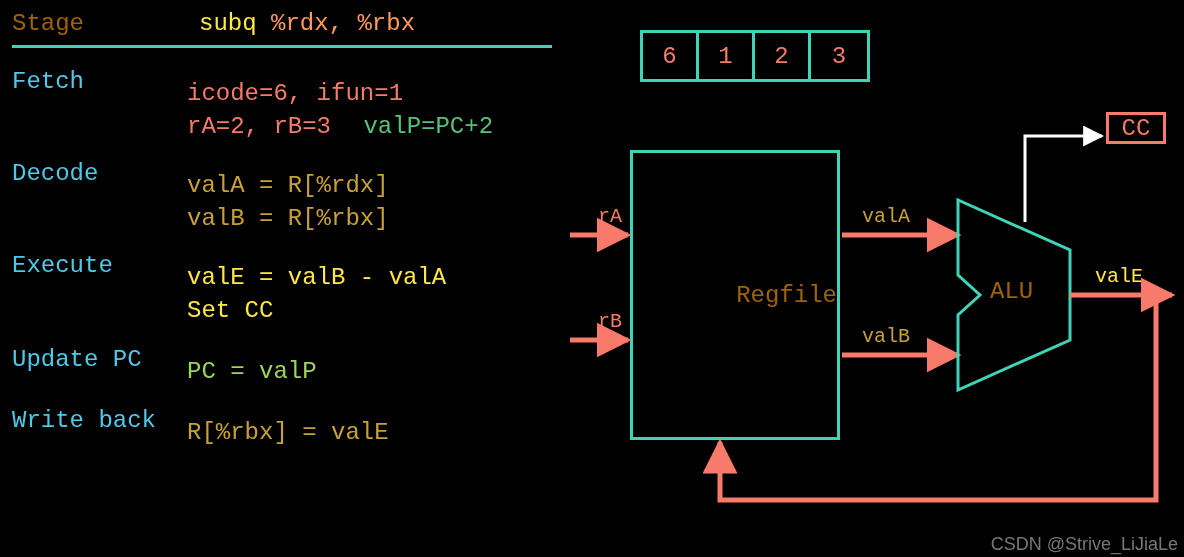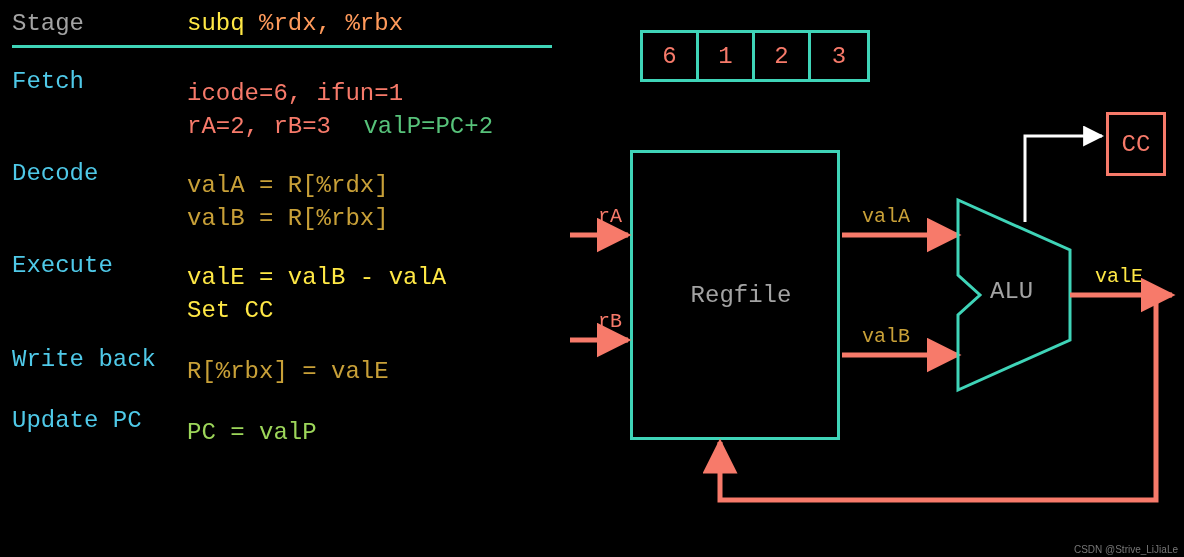--- a/index.html
+++ b/index.html
@@ -18,22 +18,22 @@
     top: 10px;
     width: 540px;
   }
   .header-row {
     display: flex;
     padding-bottom: 8px;
     border-bottom: 3px solid #3fd4b8;
     margin-bottom: 20px;
   }
   .stage-col { width: 175px; }
-  .instr-col { flex: 1; }
-  .white  { color: #a3a3a3; }
+  .instr-col { flex: 1; margin-left: 12px; }
+  .white  { color: #a16207; }
   .yellow { color: #ffe845; }
   .orange { color: #ff9a5b; }
   .teal   { color: #4fc9e8; }
   .salmon { color: #f77a6a; }
   .green  { color: #57c27a; }
   .gold   { color: #c8a038; }
   .lime   { color: #9dd65a; }
 
   .row {
     display: flex;
@@ -69,37 +69,37 @@
     justify-content: center;
     border-right: 3px solid #3fd4b8;
   }
   .byte-cell:last-child { border-right: none; }
 
   .cc-box {
     position: absolute;
     right: 24px;
     top: 112px;
     width: 60px;
-    height: 64px;
+    height: 32px;
     border: 3px solid #f77a6a;
     display: flex;
     align-items: center;
     justify-content: center;
   }
 
   .regfile {
     position: absolute;
     left: 60px;
     top: 150px;
     width: 210px;
     height: 290px;
     border: 3px solid #3fd4b8;
     display: flex;
     align-items: center;
-    justify-content: center;
+    justify-content: flex-end;
     padding-left: 12px;
   }
 
   svg.diagram {
     position: absolute;
     left: 0; top: 0;
     width: 620px;
     height: 557px;
     pointer-events: none;
   }
@@ -111,21 +111,21 @@
   .arrow-label {
     position: absolute;
     font-size: 20px;
   }
   .watermark {
     position: absolute;
     right: 6px;
     bottom: 2px;
     color: #777;
     font-family: Arial, sans-serif;
-    font-size: 10px;
+    font-size: 18px;
   }
 </style>
 </head>
 <body>
 
 <div class="left-panel">
   <div class="header-row">
     <div class="stage-col white">Stage</div>
     <div class="instr-col">
       <span class="yellow">subq </span><span class="orange">%rdx, %rbx</span>
@@ -154,30 +154,30 @@
   <div class="row">
     <div class="stage-label teal">Execute</div>
     <div class="content">
       <div class="line yellow">valE = valB - valA</div>
       <div class="line yellow">Set CC</div>
     </div>
   </div>
 
 
   <div class="row" style="margin-top:16px;">
+    <div class="stage-label teal">Update PC</div>
+    <div class="content">
+      <div class="line lime">PC = valP</div>
+    </div>
+  </div>
+
+  <div class="row" style="margin-top:16px;">
     <div class="stage-label teal">Write back</div>
     <div class="content">
       <div class="line gold">R[%rbx] = valE</div>
-    </div>
-  </div>
-
-  <div class="row" style="margin-top:16px;">
-    <div class="stage-label teal">Update PC</div>
-    <div class="content">
-      <div class="line lime">PC = valP</div>
     </div>
   </div>
 </div>
 
 <div class="right-panel">
 
   <div class="byte-row">
     <div class="byte-cell salmon">6</div>
     <div class="byte-cell salmon">1</div>
     <div class="byte-cell salmon">2</div>

